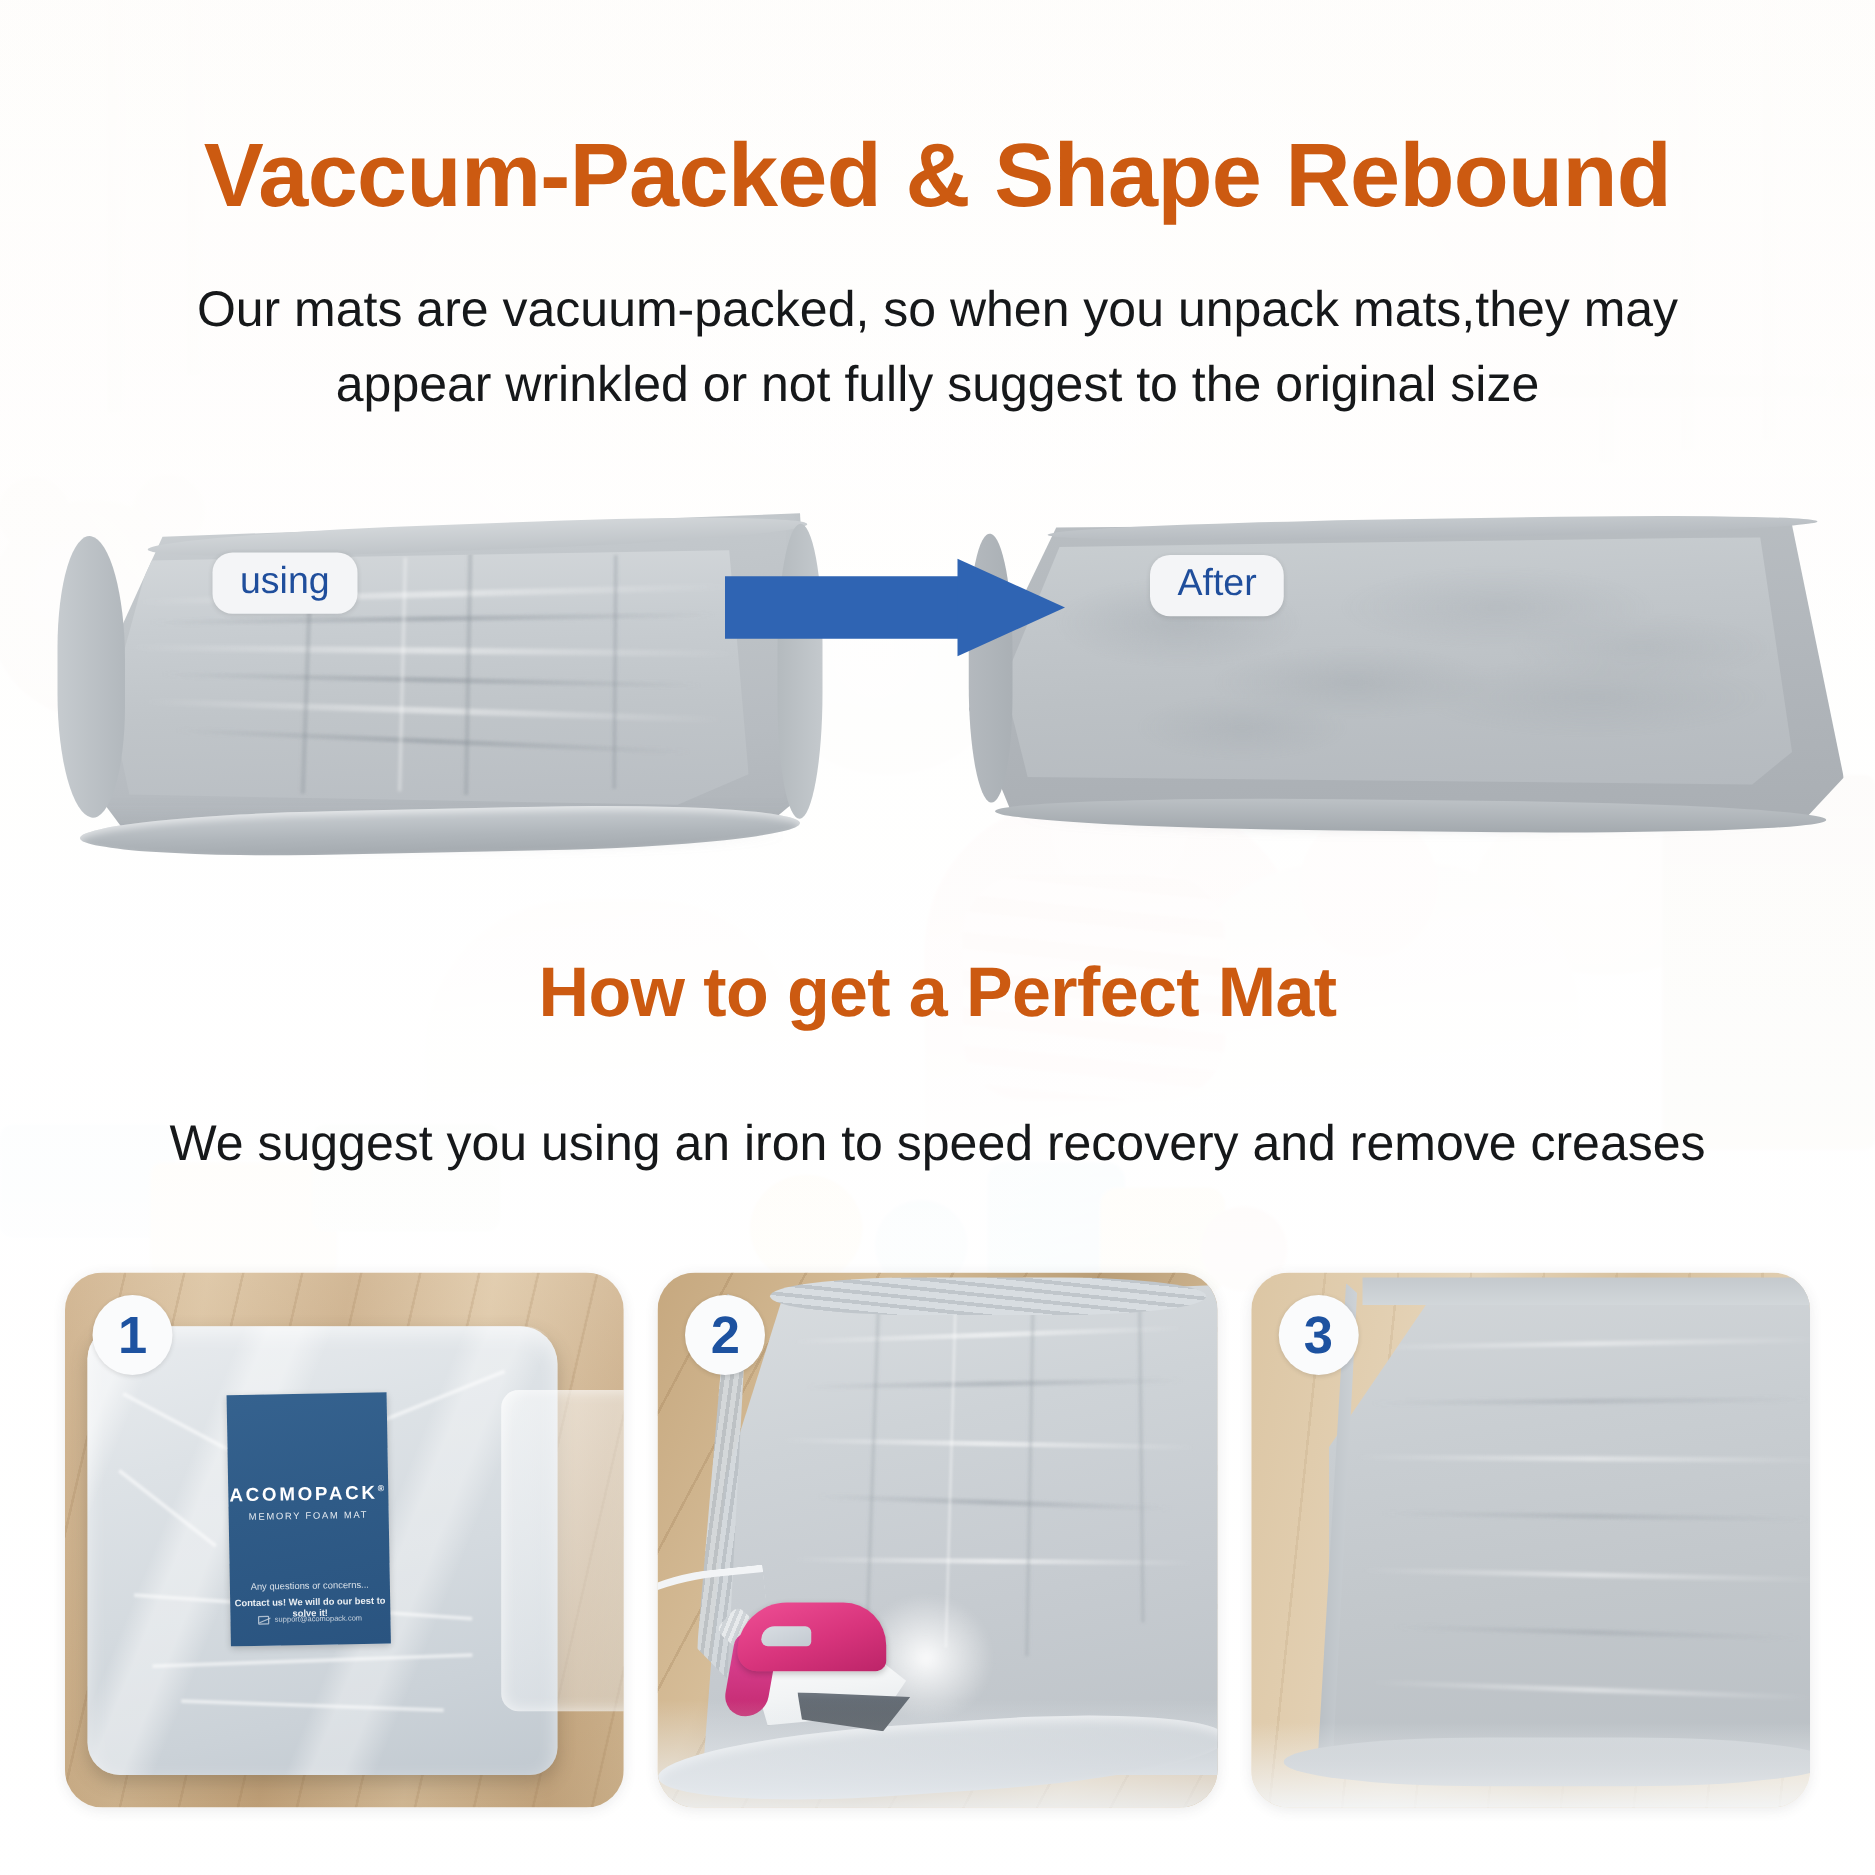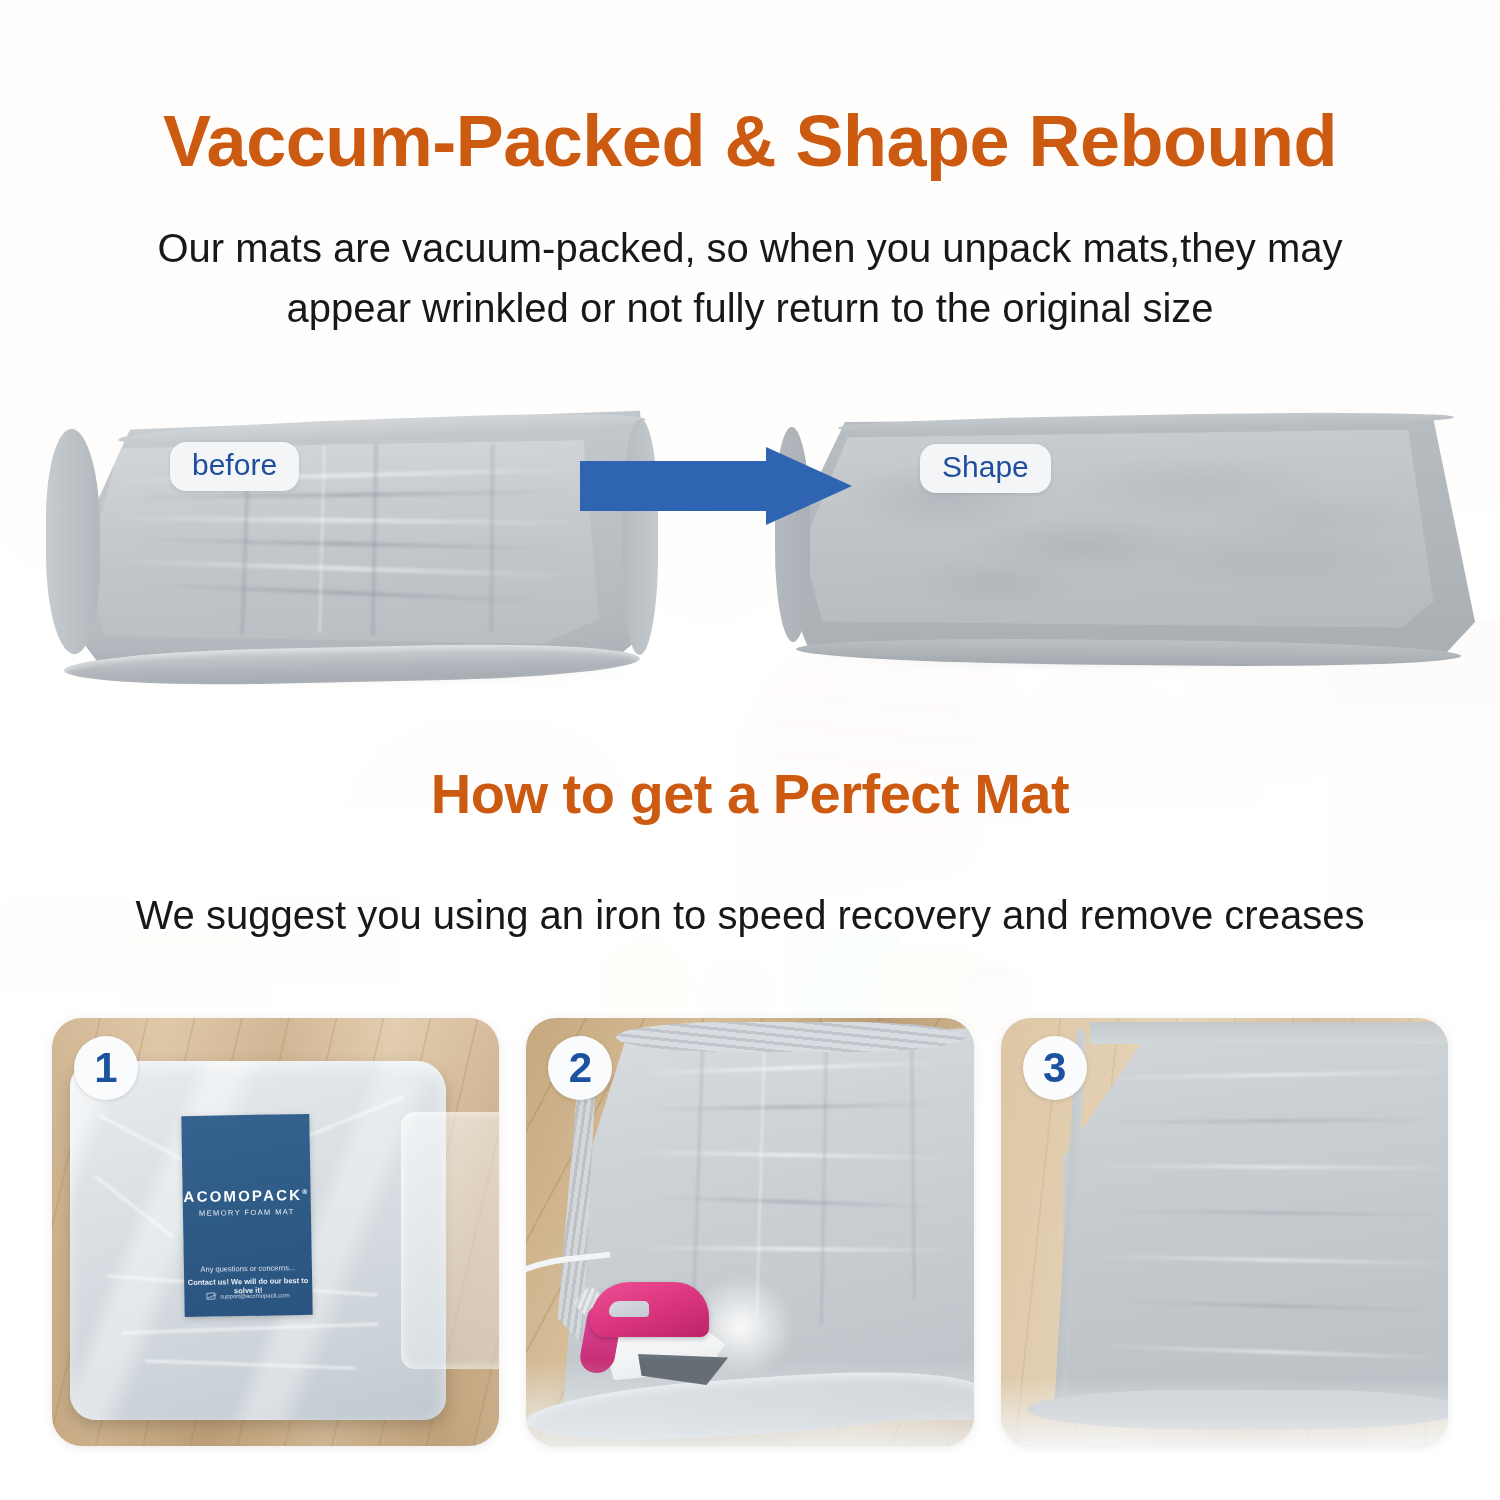--- a/index.html
+++ b/index.html
@@ -427,21 +427,21 @@
   </div>
 
   <div class="bg-veil"></div>
   <div class="bg-veil2"></div>
 </div>
 
 <div class="headline" id="title1">Vaccum-Packed &amp; Shape Rebound</div>
 
 <div class="subline" id="sub1">
   <div>Our mats are vacuum-packed, so when you unpack mats,they may</div>
-  <div>appear wrinkled or not fully return to the original size</div>
+  <div>appear wrinkled or not fully suggest to the original size</div>
 </div>
 
 <div class="mat" id="mat-before">
   <div class="mat-shadow"></div>
   <div class="mb-body">
     <div class="mb-inner">
       <div class="wr" style="left:4%;  top:16%; width:92%; height:5px; transform:rotate(-1.5deg);"></div>
       <div class="wrd" style="left:6%;  top:26%; width:88%; height:4px; transform:rotate(-.8deg);"></div>
       <div class="wr" style="left:3%;  top:38%; width:94%; height:5px; transform:rotate(.6deg);"></div>
       <div class="wrd" style="left:8%;  top:50%; width:84%; height:4px; transform:rotate(1.2deg);"></div>
@@ -453,40 +453,40 @@
       <div class="wr" style="left:45%; top:3%; width:4px; height:92%; transform:rotate(1.4deg);"></div>
       <div class="wrd" style="left:78%; top:2%;  width:4px; height:92%; transform:rotate(.4deg);"></div>
     </div>
   </div>
   <div class="mb-edge-t"></div>
   <div class="mb-edge-l"></div>
   <div class="mb-edge-r"></div>
   <div class="mb-edge-b"></div>
 </div>
 
-<div class="pill" id="pill-before">before</div>
+<div class="pill" id="pill-before">using</div>
 
 <div id="arrow-banner">
   <div class="shaft"></div>
   <div class="head"></div>
 </div>
 
 <div class="mat" id="mat-after">
   <div class="mat-shadow"></div>
   <div class="ma-body">
     <div class="ma-face">
       <div class="ma-mottle"></div>
     </div>
   </div>
   <div class="ma-edge-top"></div>
   <div class="ma-edge-left"></div>
   <div class="ma-edge-bottom"></div>
 </div>
 
-<div class="pill" id="pill-after">Shape</div>
+<div class="pill" id="pill-after">After</div>
 
 <div class="headline" id="title2">How to get a Perfect Mat</div>
 
 <div class="subline" id="sub2">We suggest you using an iron to speed recovery and remove creases</div>
 
 <div class="panels">
 
   <div class="panel">
     <div class="floor-wood"></div>
 

